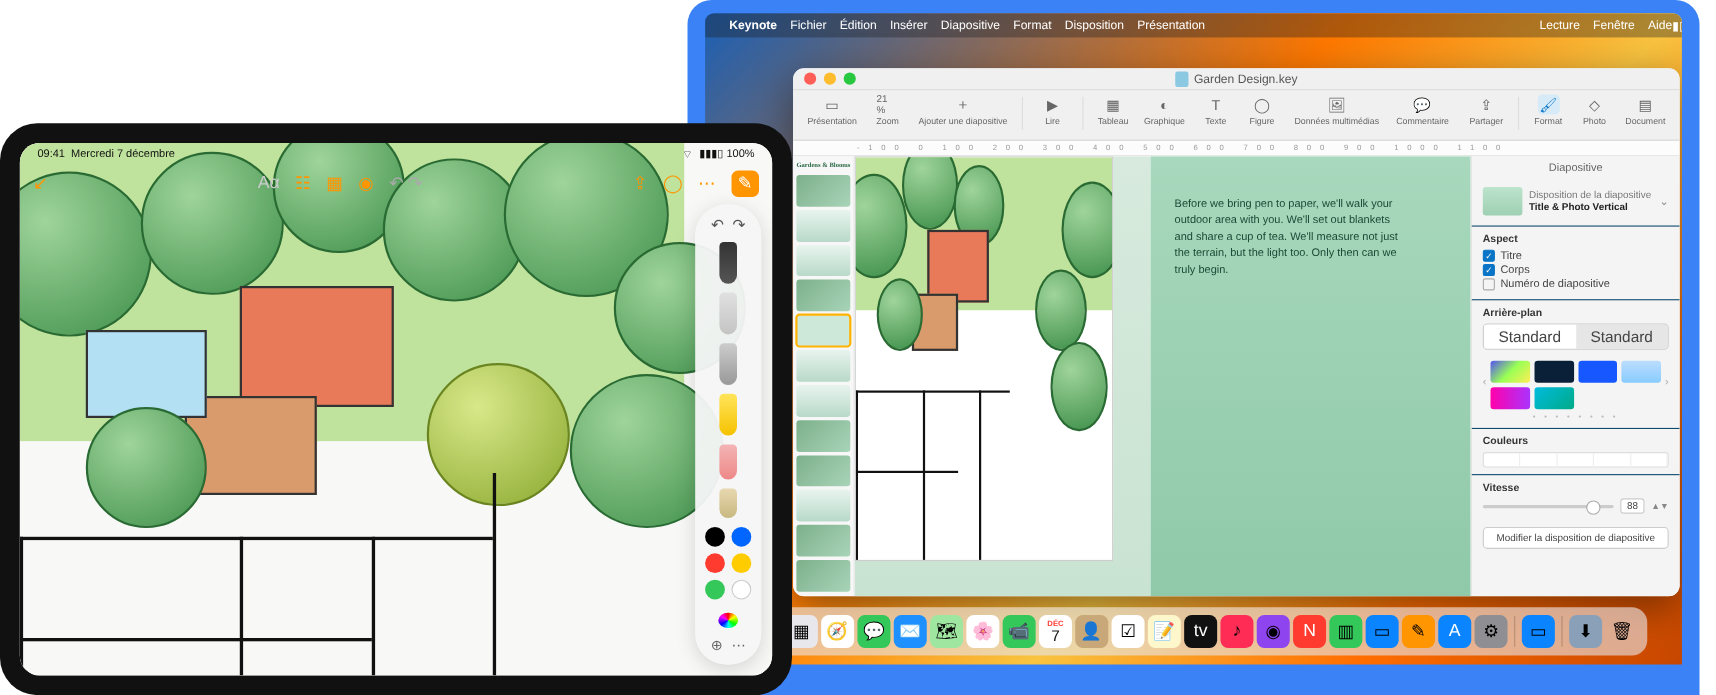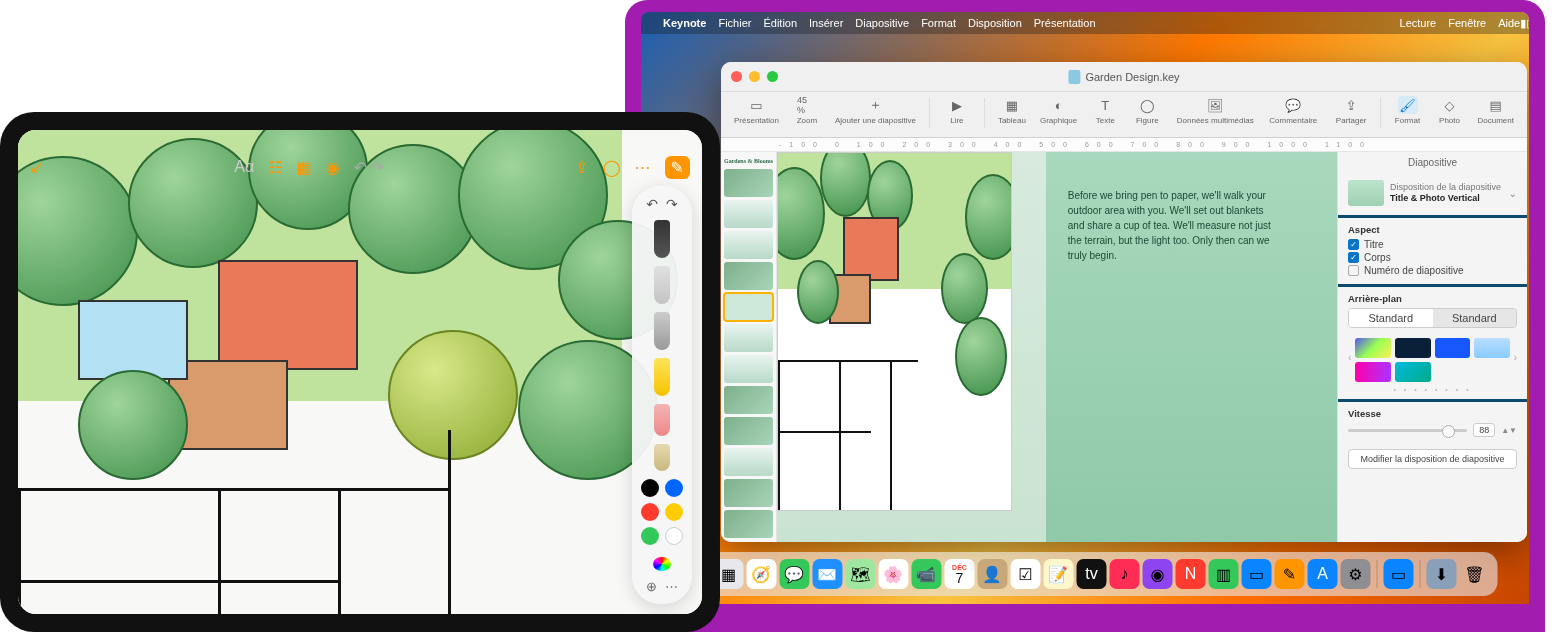--- a/index.html
+++ b/index.html
@@ -1,31 +1,31 @@
 <!DOCTYPE html>
 <html><head>
 <meta charset="utf-8">
 <style>
   * { margin: 0; padding: 0; box-sizing: border-box; }
   body { width: 1560px; height: 632px; font-family: -apple-system, "Helvetica Neue", Arial, sans-serif; background: transparent; position: relative; overflow: hidden; }
   
   
   .mac-frame { position: absolute; left: 625px; top: 0; width: 920px; height: 632px; }
-  .mac-bezel { position: absolute; inset: 0; background: #a21caf; border-radius: 22px 22px 0 0; padding: 12px 16px 28px 16px; }
+  .mac-bezel { position: absolute; inset: 0; background: #3b82f6; border-radius: 22px 22px 0 0; padding: 12px 16px 28px 16px; }
   .mac-screen { position: absolute; left: 16px; top: 12px; right: 16px; bottom: 28px; border-radius: 8px 8px 0 0; overflow: hidden; background: linear-gradient(135deg, #1a5fb4 0%, #ff7800 40%, #f9c440 60%, #ff6e00 80%, #c64600 100%); }
 
   
   .menubar { position: absolute; top: 0; left: 0; right: 0; height: 22px; background: rgba(30,30,30,0.35); backdrop-filter: blur(10px); display: flex; align-items: center; justify-content: space-between; padding: 0 10px; font-size: 11px; color: #fff; }
   .menubar-left, .menubar-right { display: flex; align-items: center; gap: 12px; }
   .menubar-left .apple { font-size: 13px; }
   .menubar-right { gap: 10px; font-size: 11px; }
   
   
   .mac-window { position: absolute; top: 50px; left: 80px; right: 2px; bottom: 62px; background: #f6f6f6; border-radius: 10px; display: flex; flex-direction: column; overflow: hidden; box-shadow: 0 12px 40px rgba(0,0,0,0.45); }
-  .titlebar { display: flex; align-items: center; height: 30px; padding: 0 10px; background: #f0f0f0; border-bottom: 1px solid #ddd; position: relative; }
+  .titlebar { display: flex; align-items: center; height: 20px; padding: 0 10px; background: #f0f0f0; border-bottom: 1px solid #ddd; position: relative; }
   .traffic { display: flex; gap: 7px; }
   .traffic span { width: 11px; height: 11px; border-radius: 50%; display: block; }
   .traffic .r { background: #ff5f57; } .traffic .y { background: #febc2e; } .traffic .g { background: #28c840; }
   .title-center { position: absolute; left: 50%; transform: translateX(-50%); display: flex; align-items: center; gap: 5px; font-size: 11px; color: #555; }
   .title-center .doc-icon { width: 12px; height: 14px; background: #8bc8e2; border-radius: 2px; }
   
   .toolbar { display: flex; align-items: flex-start; height: 46px; padding: 4px 8px 0 8px; background: #f0f0f0; border-bottom: 1px solid #d0d0d0; gap: 4px; }
   .tool-item { display: flex; flex-direction: column; align-items: center; gap: 2px; padding: 0 5px; font-size: 8px; color: #666; min-width: 38px; }
   .tool-icon { width: 20px; height: 18px; border-radius: 4px; display: flex; align-items: center; justify-content: center; font-size: 13px; color: #666; }
   .tool-icon.accent { background: #d6ebf7; color: #0a74c6; }
@@ -44,30 +44,30 @@
   .canvas-area { flex: 1; background: #ddd; display: flex; align-items: flex-start; justify-content: center; padding: 0; }
   .slide { width: 100%; height: 100%; background: #fff; position: relative; overflow: hidden; }
   .slide-left { position: absolute; left: 0; top: 0; width: 48%; height: 100%; background: linear-gradient(#d7eadd, #c9e3d2); }
   .slide-plan { position: absolute; left: 3%; top: 4%; width: 42%; height: 92%; background: #fff; border: 1px solid #ccc; }
   .slide-right { position: absolute; right: 0; top: 0; width: 52%; height: 100%; background: linear-gradient(#a8d8bd, #8fc9a9); display: flex; flex-direction: column; justify-content: flex-start; padding: 36px 22px; }
   .slide-title { font-family: Georgia, serif; font-weight: bold; font-size: 22px; color: #17543a; margin-bottom: 14px; }
   .slide-body { font-size: 10px; color: #1a4a35; line-height: 1.5; max-width: 210px; }
   
   .inspector { width: 190px; background: #f4f4f4; border-left: 1px solid #e0e0e0; display: flex; flex-direction: column; font-size: 10px; color: #444; }
   .insp-tabs { display: flex; justify-content: center; padding: 5px 0 3px; font-size: 10px; color: #666; }
-  .insp-section { padding: 6px 10px; border-bottom: 3px solid #0c4a6e; }
+  .insp-section { padding: 6px 10px; border-bottom: 1px solid #0c4a6e; }
   .insp-row { display: flex; align-items: center; gap: 6px; margin: 3px 0; }
   .layout-thumb { width: 36px; height: 26px; background: linear-gradient(#bde3cc,#9ed0b3); border-radius: 3px; }
   .layout-label { font-size: 9px; color: #777; line-height: 1.2; }
   .layout-label b { color: #222; font-size: 9px; }
   .insp-head { font-weight: 600; margin-bottom: 4px; font-size: 9.5px; color: #333; }
   .chk { display: flex; align-items: center; gap: 5px; font-size: 10px; margin: 2px 0; }
   .chk-box { width: 11px; height: 11px; border: 1px solid #aaa; border-radius: 2px; display:inline-flex; align-items:center; justify-content:center; font-size:8px; color:#fff; }
   .chk-box.on { background: #0a74c6; border-color: #0a74c6; }
-  .seg { display: flex; border: 1px solid #ccc; border-radius: 4px; overflow: hidden; font-size: 11px; }
+  .seg { display: flex; border: 1px solid #ccc; border-radius: 4px; overflow: hidden; font-size: 14px; }
   .seg span { flex: 1; text-align: center; padding: 3px 0; background: #fff; }
   .seg span.sel { background: #e6e6e6; }
   .color-grid { display: grid; grid-template-columns: repeat(4, 1fr); gap: 4px; margin-top: 5px; }
   .color-cell { height: 20px; border-radius: 3px; }
   .pager-dots { text-align: center; font-size: 7px; letter-spacing: 3px; color: #bbb; margin-top: 4px; }
   .slider-row { display: flex; align-items: center; gap: 6px; margin-top: 0; }
   .slider { flex: 1; height: 3px; background: #ccc; border-radius: 2px; position: relative; }
   .slider::after { content:''; position:absolute; right:10%; top:-4px; width:11px; height:11px; background:#fff; border:1px solid #aaa; border-radius:50%; }
   .color-stops { height: 14px; background: #fff; border: 1px solid #ddd; border-radius: 3px; display:flex; }
   .color-stops span { flex:1; border-right:1px solid #eee; }
@@ -146,21 +146,21 @@
             <span>Garden Design.key</span>
           </div>
         </div>
 
         <div class="toolbar">
           <div class="tool-item">
               <div class="tool-icon">▭</div>
               <span>Présentation</span>
             </div>
           <div class="tool-item">
-              <div class="tool-icon" style="font-size:9px">45 %</div>
+              <div class="tool-icon" style="font-size:9px">21 %</div>
               <span>Zoom</span>
             </div>
           <div class="tool-item" style="min-width:80px">
               <div class="tool-icon">＋</div>
               <span>Ajouter une diapositive</span>
             </div>
           <div class="tool-sep"></div>
           <div class="tool-item">
               <div class="tool-icon">▶</div>
               <span>Lire</span>
@@ -294,20 +294,30 @@
                   <div class="color-cell" style="background:linear-gradient(135deg,#55e,#9f5,#fe5)"></div>
                   <div class="color-cell" style="background:#0a2038"></div>
                   <div class="color-cell" style="background:#1657ff"></div>
                   <div class="color-cell" style="background:linear-gradient(#bdf,#8cf)"></div>
                   <div class="color-cell" style="background:linear-gradient(90deg,#f0a,#a3f)"></div>
                   <div class="color-cell" style="background:linear-gradient(135deg,#0bd,#0a8)"></div>
                 </div>
                 <span style="color:#aaa">›</span>
               </div>
               <div class="pager-dots">• • • • • • • •</div>
+            </div>
+            <div class="insp-section">
+              <div class="insp-head">Couleurs</div>
+              <div class="color-stops">
+                  <span></span>
+                  <span></span>
+                  <span></span>
+                  <span></span>
+                  <span></span>
+                </div>
             </div>
             <div class="insp-section" style="border-bottom:none">
               <div class="insp-head">Vitesse</div>
               <div class="slider-row">
                 <div class="slider"></div>
                 <span style="border:1px solid #ccc;padding:1px 5px;border-radius:3px;background:#fff;font-size:9px">88</span>
                 <span style="font-size:8px;color:#888">▲▼</span>
               </div>
             </div>
             <div class="insp-btn">Modifier la disposition de diapositive</div>
@@ -368,20 +378,27 @@
       <div class="tree" style="left:60px;top:240px;width:110px;height:110px"></div>
       <div class="tree" style="left:370px;top:200px;width:130px;height:130px;background:radial-gradient(circle at 35% 30%,#d8e88a,#8aa82e);border-color:#6a8420"></div>
       <div class="wall" style="left:0;top:358px;width:430px;height:3px"></div>
       <div class="wall" style="left:0;top:358px;width:3px;height:260px"></div>
       <div class="wall" style="left:200px;top:358px;width:3px;height:260px"></div>
       <div class="wall" style="left:0;top:450px;width:320px;height:3px"></div>
       <div class="wall" style="left:320px;top:358px;width:3px;height:260px"></div>
       <div class="wall" style="left:430px;top:300px;width:3px;height:320px"></div>
     </div>
 
+    <div class="ipad-status">
+      <div><span>09:41</span>&nbsp;&nbsp;<span>Mercredi 7 décembre</span></div>
+      <div class="right">
+        <span>⌔</span>
+        <span>▮▮▮▯ 100%</span>
+      </div>
+    </div>
 
     <div class="ipad-toolbar">
       <div class="ipad-tl">
         <span>↙</span>
       </div>
       <div class="ipad-tc">
         <span style="color:#ccc">Aα</span>
         <span>☷</span>
         <span>▦</span>
         <span>◉</span>

